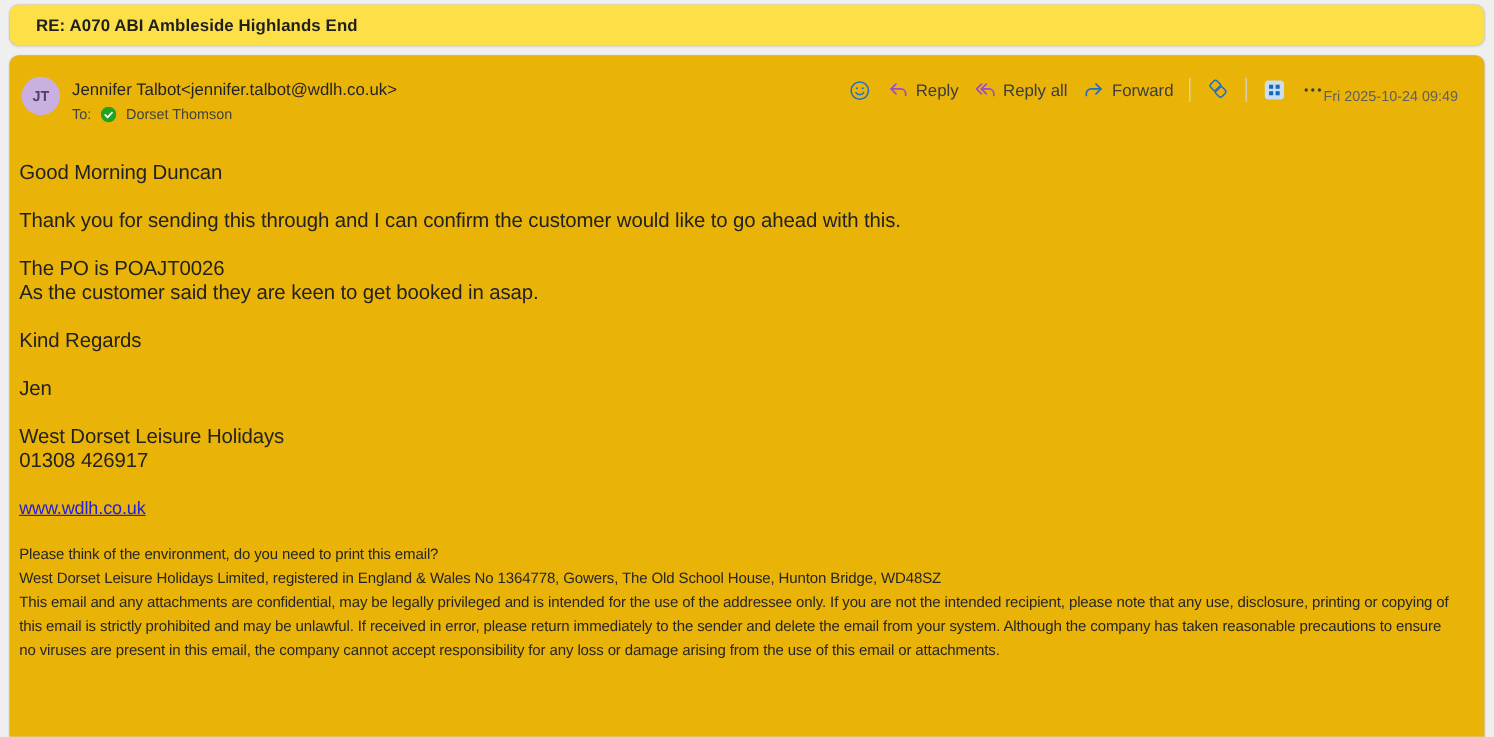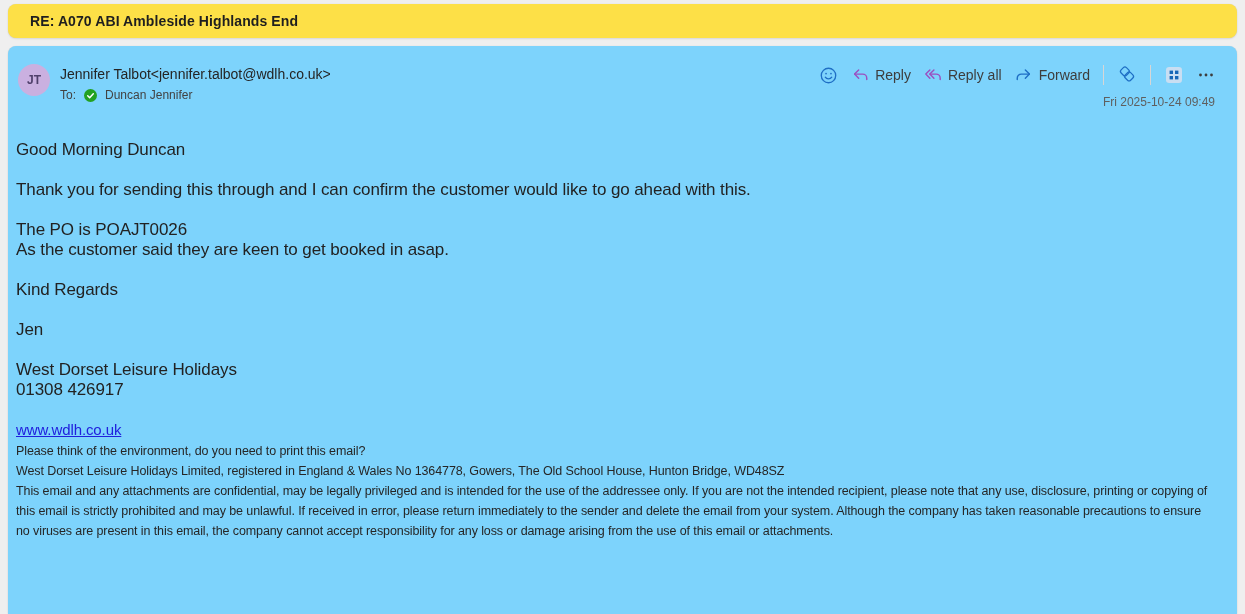--- a/index.html
+++ b/index.html
@@ -23,21 +23,21 @@
   }
   .subject-title {
     font-size: 14px;
     font-weight: 700;
     color: #1f1f1f;
     letter-spacing: .1px;
   }
   .mail-card {
     margin: 8px 8px 0 8px;
     height: 568px;
-    background: #7dd3fc;
+    background: #eab308;
     border-radius: 8px 8px 0 0;
     box-shadow: 0 0 1px rgba(0,0,0,.12), 0 1px 2px rgba(0,0,0,.09);
     overflow: hidden;
   }
   .mail-header {
     display: flex;
     justify-content: space-between;
     align-items: flex-start;
     padding: 18px 22px 0 10px;
   }
@@ -62,21 +62,21 @@
   }
   .to-line {
     margin-top: 5px;
     font-size: 12px;
     color: #424242;
     display: flex;
     align-items: center;
     gap: 8px;
     line-height: 15px;
   }
-  .header-right { display: flex; flex-direction: column; align-items: flex-end; }
+  .header-right { display: flex; align-items: flex-start; }
   .actions-row {
     display: flex;
     align-items: center;
     gap: 13px;
     height: 22px;
   }
   .icon-btn, .action-btn {
     background: none; border: none; padding: 0; margin: 0;
     display: flex; align-items: center; gap: 6px;
     font-family: inherit;
@@ -102,21 +102,21 @@
   }
   .sig-link {
     display: inline-block;
     font-size: 15px;
     line-height: 20px;
     color: #2020dd;
     text-decoration: underline;
     letter-spacing: -0.1px;
     cursor: pointer;
   }
-  .footer { margin-top: 1px; }
+  .footer { margin-top: 18px; }
   .footer-line {
     font-size: 12.5px;
     line-height: 20px;
     color: #262626;
     letter-spacing: -0.1px;
   }
   svg { display: block; }
 </style>
 </head>
 <body>
@@ -134,21 +134,21 @@
       <div class="sender-lines">
         <div class="sender-name">Jennifer Talbot&lt;jennifer.talbot@wdlh.co.uk&gt;</div>
         <div class="to-line">
           <span>To:</span>
           <span>
             <svg width="13" height="13" viewBox="0 0 14 14">
               <circle cx="7" cy="7" r="7" fill="#23a121"></circle>
               <path d="M4 7.3 L6.1 9.4 L10 5.2" stroke="#ffffff" stroke-width="1.6" fill="none" stroke-linecap="round" stroke-linejoin="round"></path>
             </svg>
           </span>
-          <span>Duncan Jennifer</span>
+          <span>Dorset Thomson</span>
         </div>
       </div>
     </div>
 
     <div class="header-right">
       <div class="actions-row">
 
         <button class="icon-btn">
           <span>
             <svg width="19" height="19" viewBox="0 0 20 20" fill="none" stroke="#1f6fc5" stroke-width="1.4">

